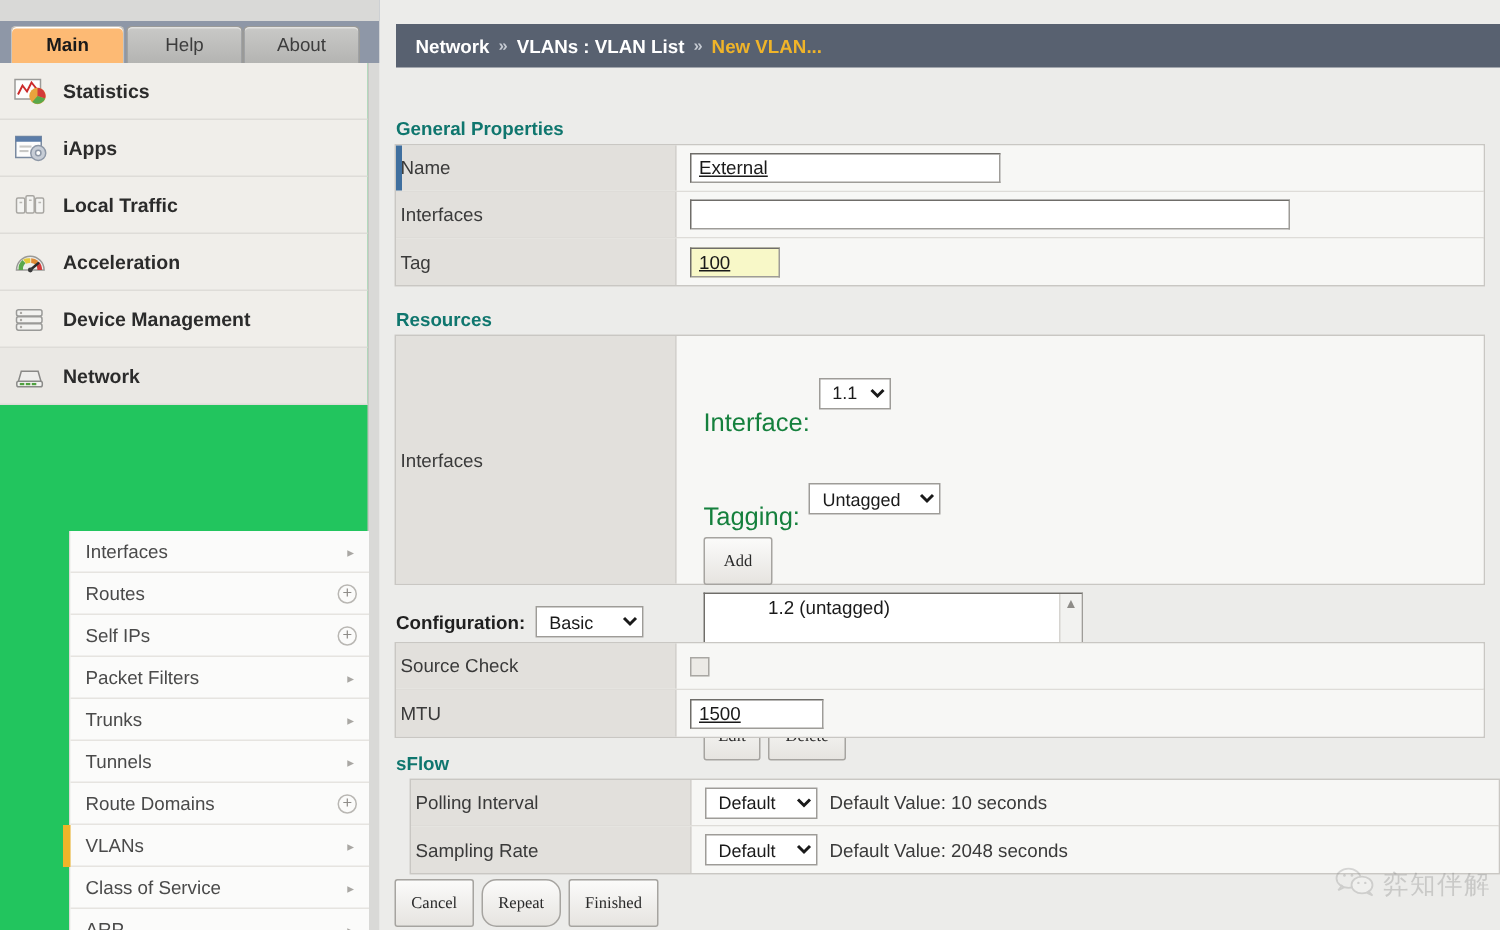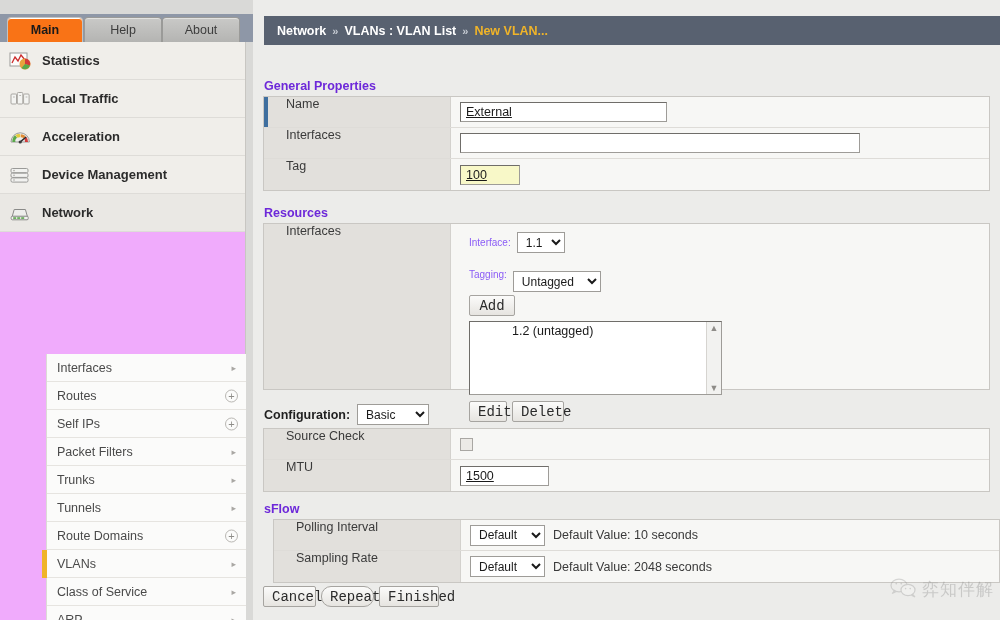--- a/index.html
+++ b/index.html
@@ -37,33 +37,33 @@
     position: absolute; top: 3px; height: 25px;
     border-radius: 4px 4px 0 0;
     background: linear-gradient(to bottom, #c9c9c7 0%, #b4b4b2 100%);
     color: #3d3d3d;
     font-size: 12.5px;
     display: flex; align-items: center; justify-content: center;
     border: 1px solid #9a9a98; border-bottom: none;
     box-shadow: inset 0 1px 0 #e2e2e0;
   }
   .tab.active {
-    background: #f97316;
+    background: #fdba74;
     color: #1a1a1a;
     font-weight: bold;
     border-color: #c3c3c1;
     box-shadow: inset 0 1px 0 #ffffff;
   }
   #tab-main   { left: 7px;   width: 76px; }
   #tab-help   { left: 84px;  width: 78px; }
   #tab-about  { left: 162px; width: 78px; }
 
   .nav-panel {
     position: absolute; left: 0; top: 42px; width: 246px; height: 578px;
-    background: #f0abfc;
+    background: #22c55e;
     border-right: 1px solid #c8c6c2;
   }
   .nav-item {
     position: relative;
     height: 38px;
     display: flex; align-items: center;
     padding-left: 8px;
     border-bottom: 1px solid #dedcd8;
     color: #2b2b2b;
     font-size: 13px;
@@ -122,40 +122,40 @@
     padding-left: 13px;
     color: #ffffff;
     font-size: 12.5px;
     font-weight: bold;
   }
   .crumb-sep { color: #c5cad2; margin: 0 6px; font-size: 11px; }
   .crumb-cur { color: #f0b429; }
 
   .sec-title {
     position: absolute;
-    font-size: 12.5px; font-weight: bold; color: #6d28d9;
+    font-size: 12.5px; font-weight: bold; color: #0f766e;
   }
 
   .panel {
     position: absolute;
     background: #f4f4f2;
     border: 1px solid #c9c7c3;
   }
   .row {
     display: flex;
     border-bottom: 1px solid #dedcd8;
     min-height: 31px;
   }
   .row:last-child { border-bottom: none; }
   .cell-lbl {
     position: relative;
     width: 187px; flex: 0 0 187px;
     background: #e2e0dc;
-    display: flex; align-items: flex-start;
-    padding-left: 22px;
+    display: flex; align-items: center;
+    padding-left: 3px;
     font-size: 12.5px; color: #3a3a3a;
     border-right: 1px solid #d3d1cd;
   }
   .cell-lbl.accent::before {
     content: "";
     position: absolute; left: 0; top: 0; bottom: 0; width: 4px;
     background: #3f6f9f;
   }
   .cell-val {
     flex: 1;
@@ -184,41 +184,41 @@
     font-size: 12px;
     color: #1a1a1a;
     height: 21px;
     padding: 0 2px 0 4px;
     border: 1px solid #9e9c98;
     background: #ffffff;
     outline: none;
   }
 
   button.btn {
-    font-family: Liberation Mono, monospace;
-    font-size: 14px;
+    font-family: Liberation Serif, serif;
+    font-size: 11px;
     color: #2a2a2a;
-    height: 21px;
+    height: 32px;
     padding: 0 8px;
     border: 1px solid #a6a4a0;
     border-radius: 2px;
     background: linear-gradient(to bottom, #fbfbfa 0%, #e6e4e0 100%);
     cursor: pointer;
   }
 
   .cb {
     width: 13px; height: 13px;
     border: 1px solid #a9a7a3;
     background: #eceae6;
   }
 
   
   .iface-inner { padding: 8px 0 8px 9px; }
   .iface-line { display: flex; align-items: center; margin-bottom: 3px; }
-  .iface-line .ll { font-size: 10px; color: #8b5cf6; margin-right: 6px; }
+  .iface-line .ll { font-size: 17px; color: #15803d; margin-right: 6px; margin-top: 40px; }
   .listbox {
     position: relative;
     width: 253px; height: 74px;
     border: 1px solid #9e9c98;
     border-top-color: #6f6d69;
     border-left-color: #6f6d69;
     background: #ffffff;
     margin-top: 5px;
     overflow: hidden;
     padding-left: 36px;
@@ -297,20 +297,33 @@
             <rect x="1" y="2" width="17" height="13" fill="#fdfdfd" stroke="#9a9a98"></rect>
             <polyline points="3,12 6,6 9,10 12,4 16,9" fill="none" stroke="#cc2b2b" stroke-width="1.3"></polyline>
             <circle cx="16" cy="13" r="5.5" fill="#e8a33d"></circle>
             <path d="M16 13 L16 7.5 A5.5 5.5 0 0 1 21.1 14.6 Z" fill="#d33a3a"></path>
             <path d="M16 13 L21.1 14.6 A5.5 5.5 0 0 1 12.5 17 Z" fill="#5aa84a"></path>
           </svg>
         </span>
         <span>Statistics</span>
       </div>
 
+      <div class="nav-item">
+        <span class="nav-ico">
+          <svg width="24" height="20" viewBox="0 0 24 20">
+            <rect x="1.5" y="2" width="17" height="14" fill="#fdfdfd" stroke="#7a8aa0"></rect>
+            <rect x="1.5" y="2" width="17" height="3.5" fill="#5b7ca8"></rect>
+            <rect x="4" y="8" width="8" height="1.4" fill="#c8c8c6"></rect>
+            <rect x="4" y="11" width="6" height="1.4" fill="#c8c8c6"></rect>
+            <circle cx="16.5" cy="13" r="5" fill="#c7cdd6" stroke="#8d97a6"></circle>
+            <circle cx="16.5" cy="13" r="1.8" fill="#fdfdfd" stroke="#8d97a6"></circle>
+          </svg>
+        </span>
+        <span>iApps</span>
+      </div>
 
 
       <div class="nav-item">
         <span class="nav-ico">
           <svg width="24" height="20" viewBox="0 0 24 20">
             <rect x="2" y="5" width="5.5" height="10" rx="1" fill="#f4f4f2" stroke="#a8a6a2"></rect>
             <rect x="8.3" y="3.5" width="5.5" height="11.5" rx="1" fill="#f4f4f2" stroke="#a8a6a2"></rect>
             <rect x="14.6" y="5" width="5.5" height="10" rx="1" fill="#f4f4f2" stroke="#a8a6a2"></rect>
             <path d="M4 8 h1.8 M10.3 6.5 h1.8 M16.6 8 h1.8" stroke="#b8b6b2"></path>
           </svg>

